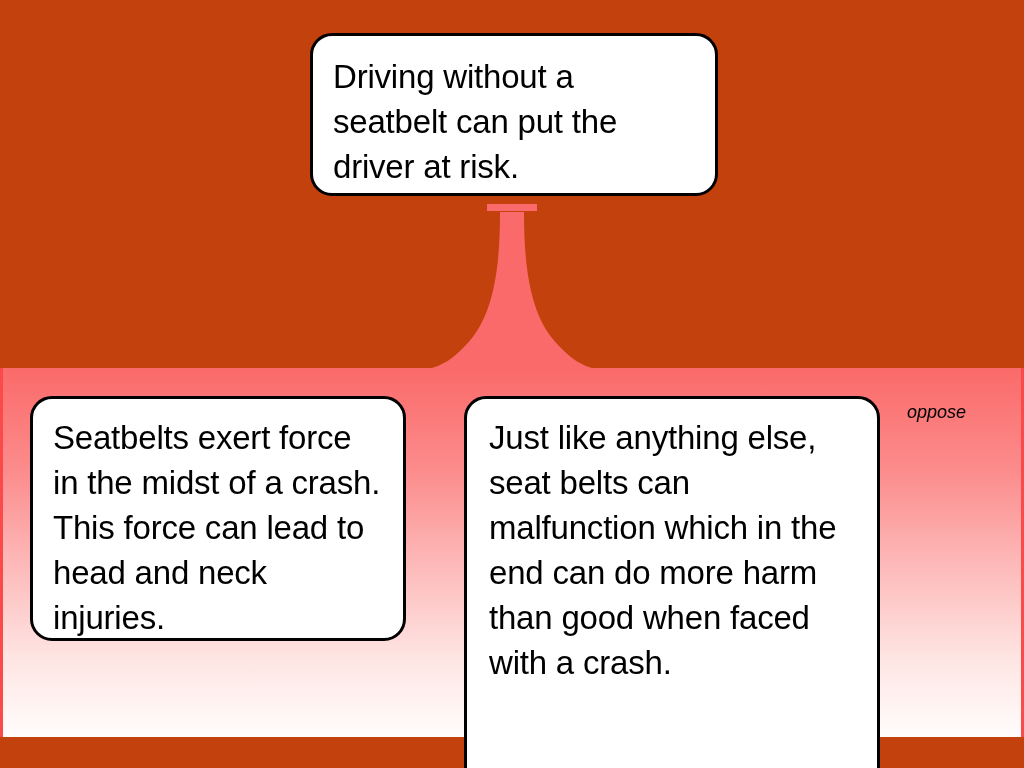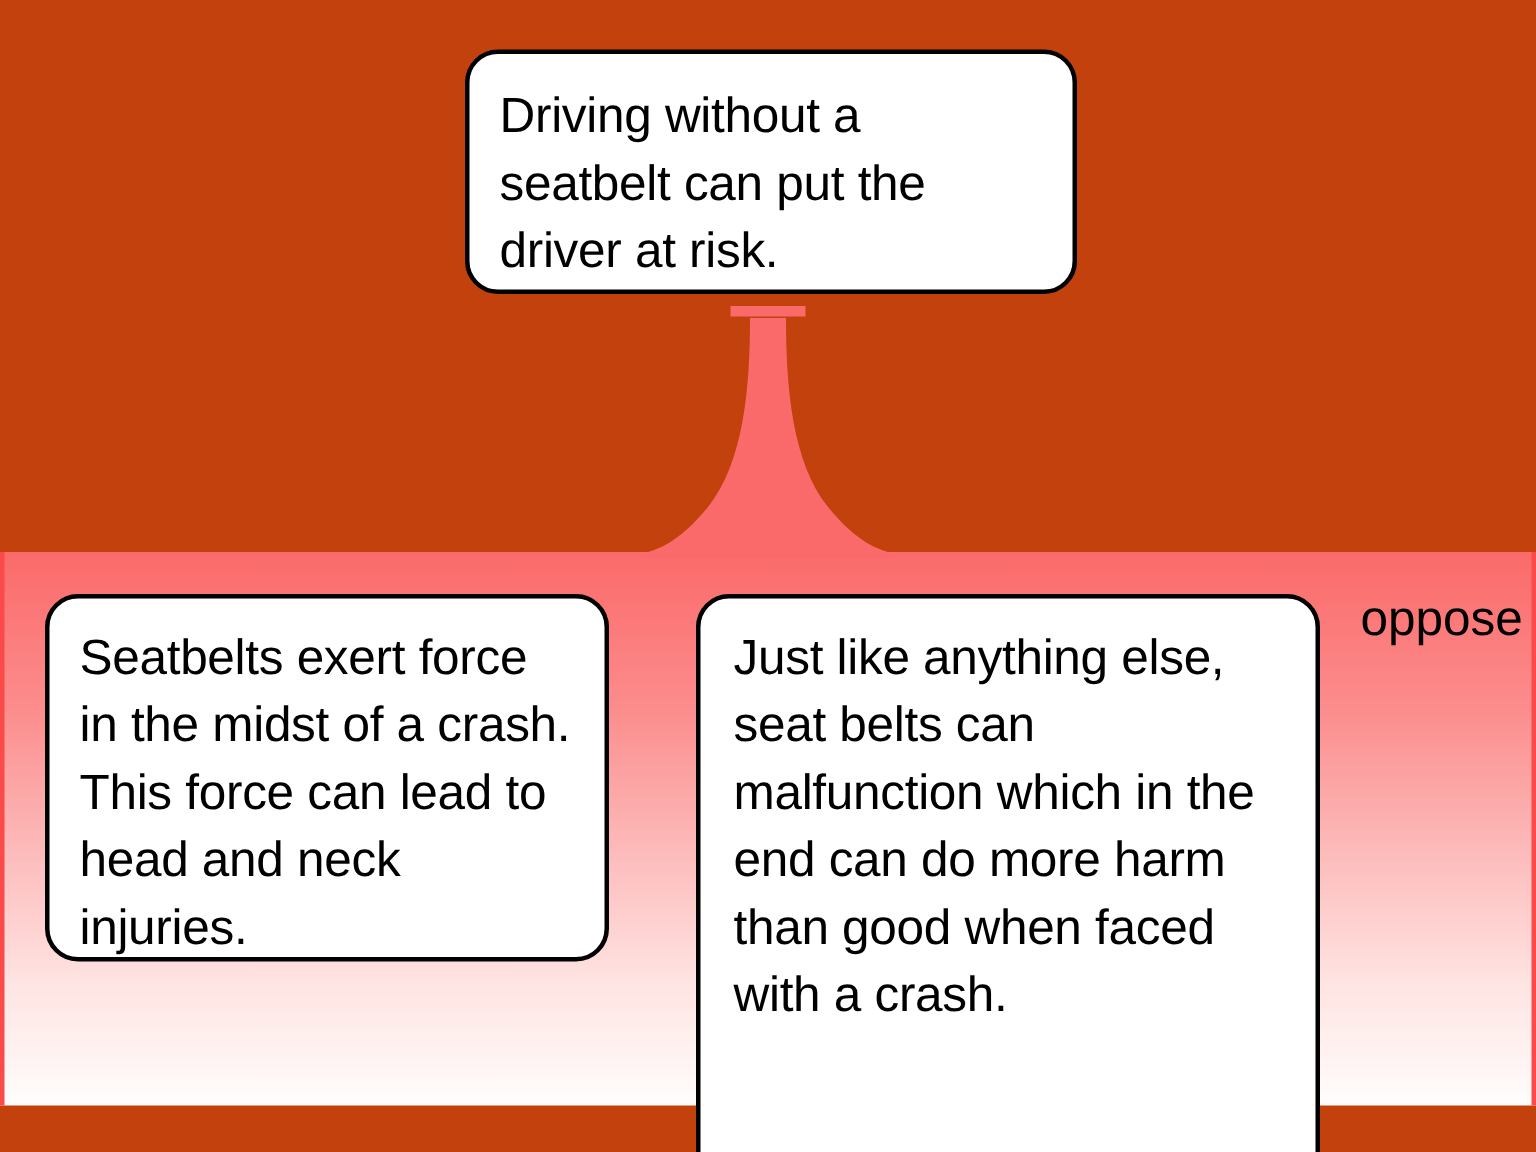--- a/index.html
+++ b/index.html
@@ -99,23 +99,24 @@
     height: 437px;
     padding: 16px 18px 0 22px;
   }
 
   
   #relation-label {
     position: absolute;
     left: 907px;
     top: 398px;
     color: #000000;
-    font-size: 33px;
+    font-size: 18px;
     line-height: 28px;
     white-space: nowrap;
+    font-style: italic;
   }
 </style>
 </head>
 <body>
 
 <div id="canvas">
 
   <div class="band"></div>
   <div class="band-edge left"></div>
   <div class="band-edge right"></div>

